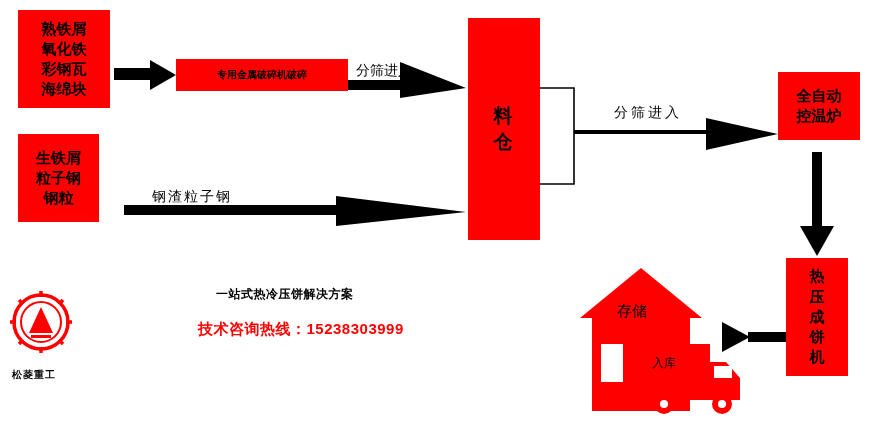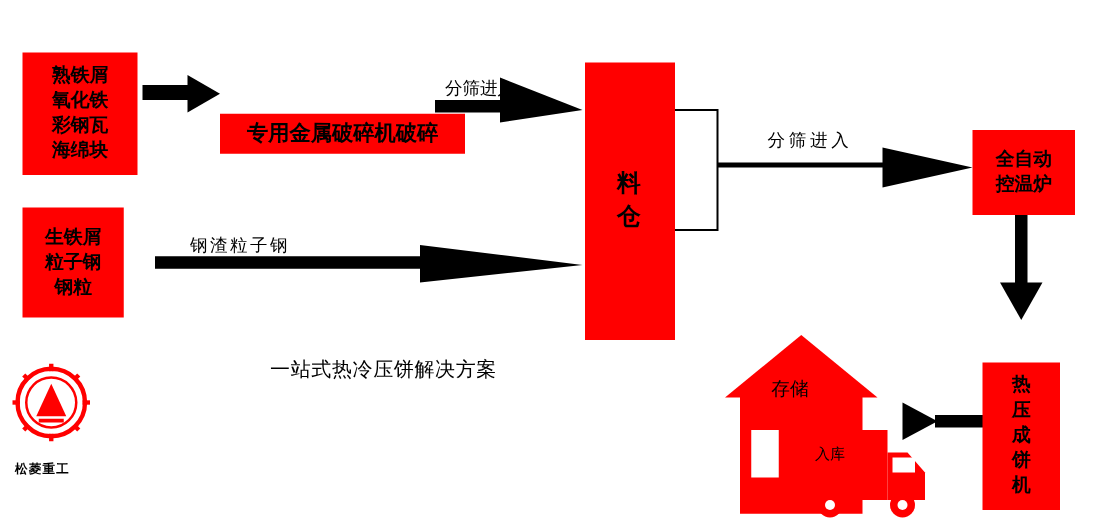--- a/index.html
+++ b/index.html
@@ -24,27 +24,26 @@
   
   .redbox {
     background: #ff0000;
     color: #000000;
     display: flex;
     flex-direction: column;
     align-items: center;
     justify-content: center;
     font-weight: bold;
     line-height: 1.35;
-    margin-top: 32px;
   }
   .redbox span { display: block; white-space: nowrap; }
 
   #box-scrap      { left: 18px;  top: 10px;  width: 92px;  height: 98px; font-size: 15px; }
   #box-pigiron    { left: 18px;  top: 134px; width: 81px;  height: 88px; font-size: 15px; }
-  #box-crusher    { left: 176px; top: 59px;  width: 196px; height: 32px; font-size: 17px;
+  #box-crusher    { left: 176px; top: 59px;  width: 172px; height: 32px; font-size: 10px;
                     flex-direction: row; }
   #box-silo       { left: 468px; top: 18px;  width: 72px;  height: 222px; font-size: 19px;
                     letter-spacing: 2px; }
   #box-furnace    { left: 778px; top: 72px;  width: 82px;  height: 68px;  font-size: 15px; }
   #box-press      { left: 786px; top: 258px; width: 62px;  height: 118px; font-size: 15px; }
 
   
   .lbl {
     font-size: 14px;
     font-weight: normal;
@@ -53,21 +52,21 @@
   }
   #lbl-screen-in  { left: 356px; top: 62px; }
   #lbl-screen-in2 { left: 152px; top: 188px; letter-spacing: 2px; }
   #lbl-feed       { left: 614px; top: 104px; letter-spacing: 3px; }
   #lbl-store      { left: 617px; top: 302px; font-size: 15px; }
   #lbl-warehouse  { left: 652px; top: 355px; font-size: 12px; }
 
   
   #txt-solution {
     left: 216px; top: 286px;
-    font-size: 16px; color: #000000; letter-spacing: .5px;
+    font-size: 12px; color: #000000; letter-spacing: .5px; font-weight: bold;
   }
   #txt-hotline {
     left: 198px; top: 320px;
     font-size: 15px; color: #ff0000; font-weight: bold; letter-spacing: .5px;
   }
   #txt-materials {
     left: 112px; top: 361px;
     font-size: 14px; color: #000000; letter-spacing: .5px;
   }
   #txt-brand {
@@ -189,15 +188,16 @@
     <span>机</span>
   </div>
 
   <div class="abs lbl" id="lbl-screen-in">分筛进入</div>
   <div class="abs lbl" id="lbl-screen-in2">钢渣粒子钢</div>
   <div class="abs lbl" id="lbl-feed">分筛进入</div>
   <div class="abs lbl" id="lbl-store">存储</div>
   <div class="abs lbl" id="lbl-warehouse">入库</div>
 
   <div class="abs" id="txt-solution">一站式热冷压饼解决方案</div>
+  <div class="abs" id="txt-hotline">技术咨询热线：15238303999</div>
   <div class="abs" id="txt-brand">松菱重工</div>
 
 </div>
 
 </body></html>

